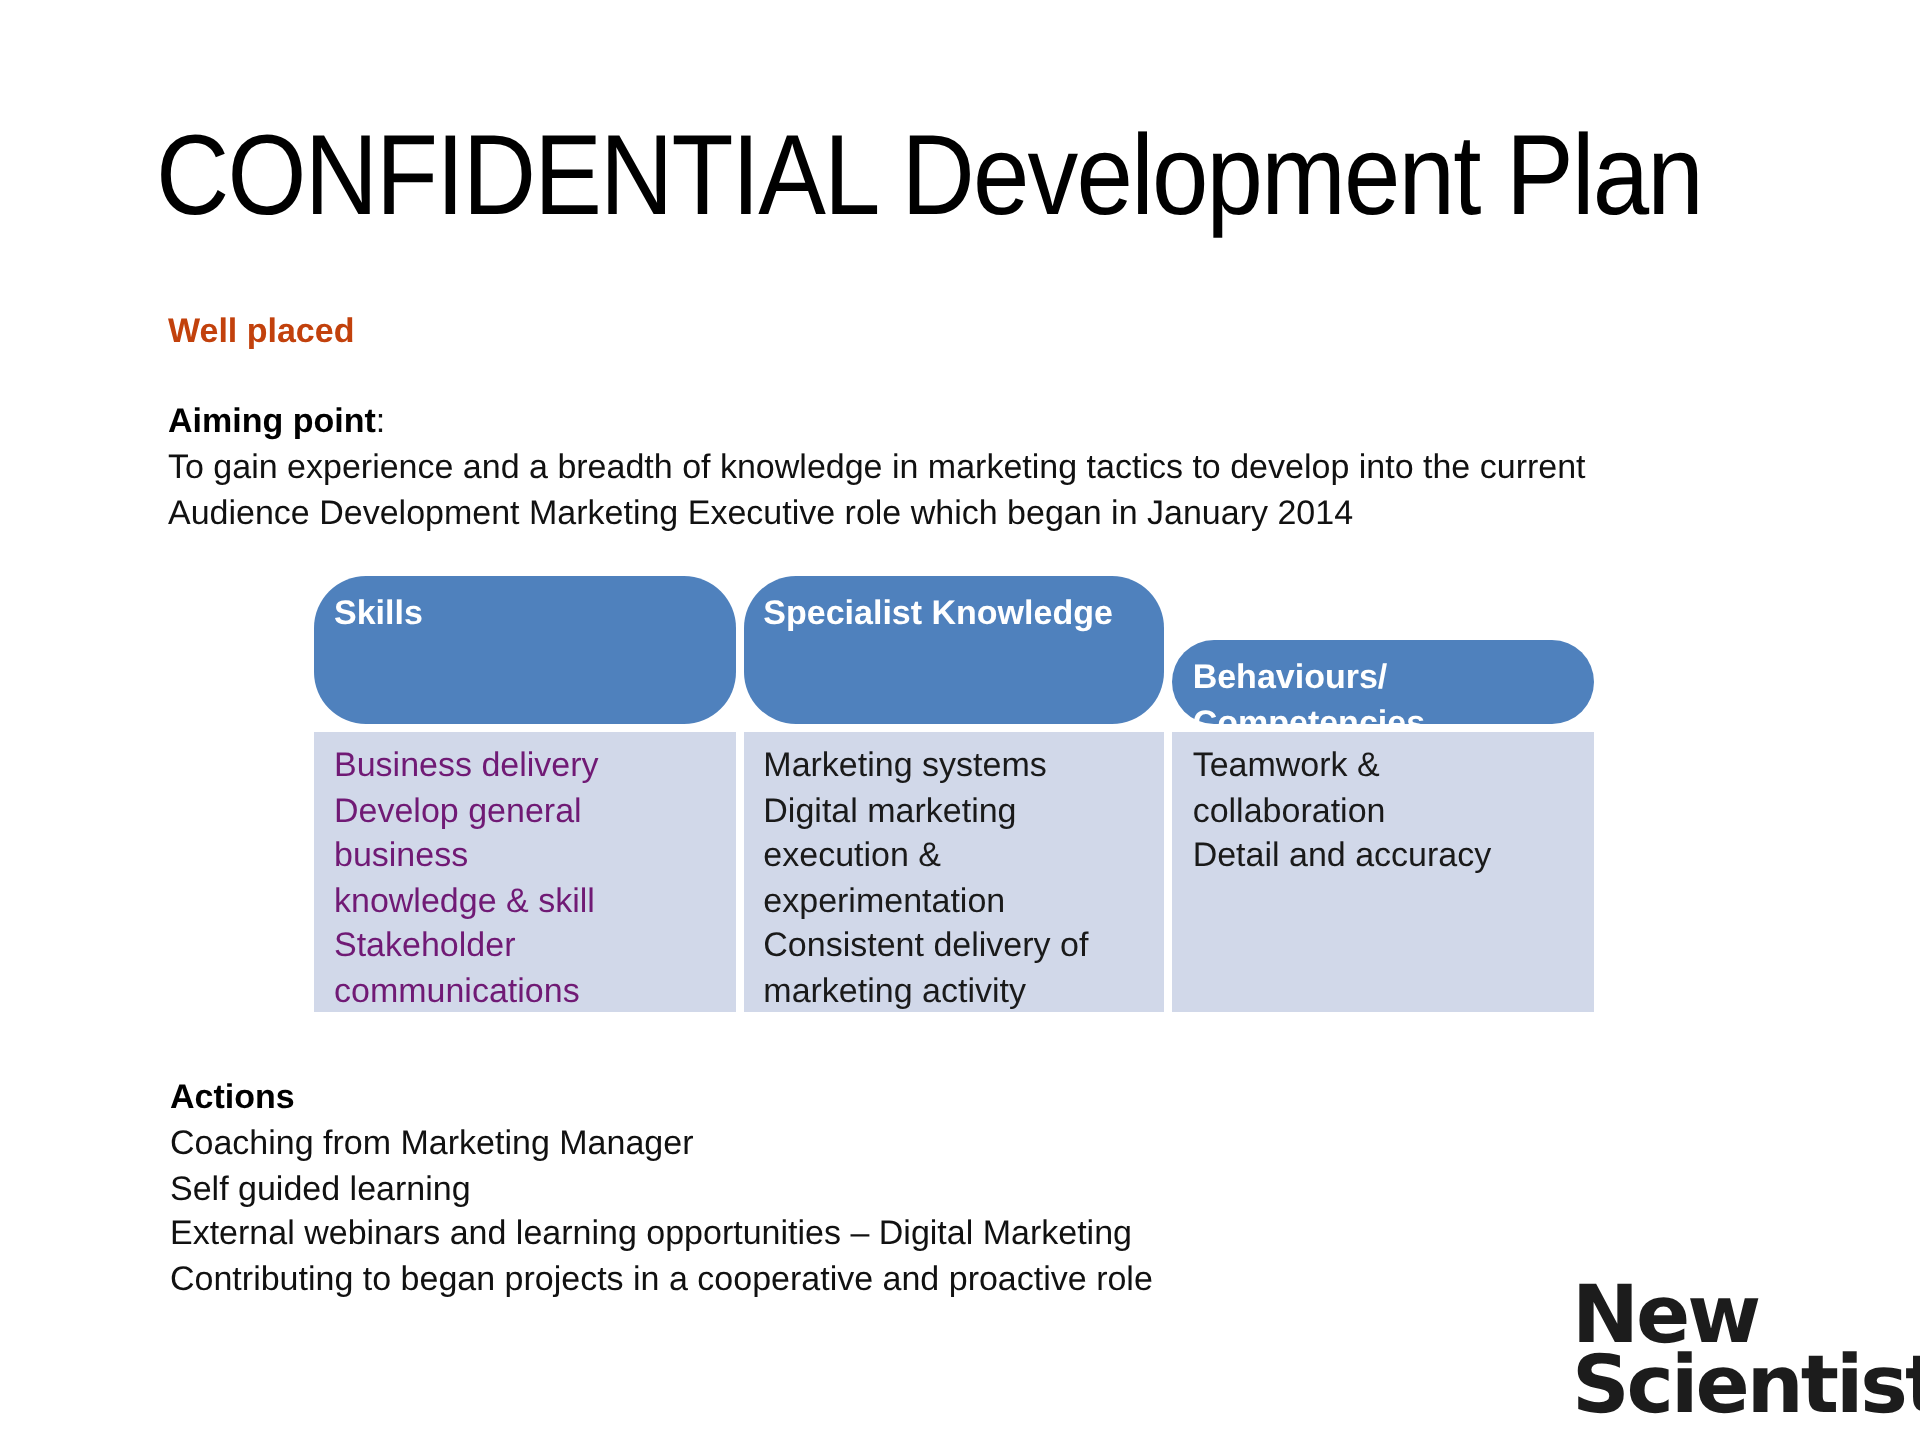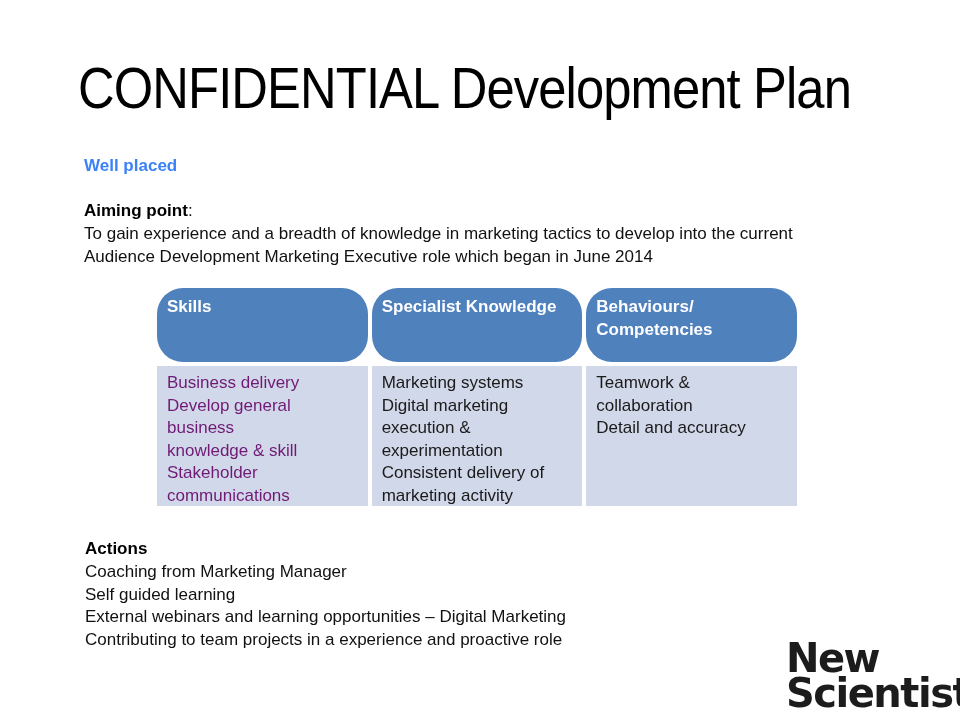--- a/index.html
+++ b/index.html
@@ -26,21 +26,21 @@
     transform: scaleX(0.89);
     transform-origin: left top;
   }
   .status-heading {
     position: absolute;
     left: 84px;
     top: 154px;
     font-size: 17px;
     font-weight: 700;
     line-height: 23px;
-    color: #3b82f6;
+    color: #c2410c;
   }
   .aiming {
     position: absolute;
     left: 84px;
     top: 199px;
     font-size: 17px;
     line-height: 23px;
     color: #111111;
   }
   .aiming-label { font-weight: 700; color: #000000; }
@@ -100,32 +100,32 @@
 <div class="slide">
 
   <h1 class="title">CONFIDENTIAL Development Plan</h1>
 
   <div class="status-heading">Well placed</div>
 
   <div class="aiming">
     <div><span class="aiming-label">Aiming point</span><span class="aiming-colon">:</span></div>
     <div>
         <div>To gain experience and a breadth of knowledge in marketing tactics to develop into the current</div>
-        <div>Audience Development Marketing Executive role which began in June 2014</div>
+        <div>Audience Development Marketing Executive role which began in January 2014</div>
       </div>
   </div>
 
   <div class="dev-table">
     <div class="th" style="background-color: rgb(79, 129, 189); color: rgb(255, 255, 255);">
         <div>Skills</div>
       </div>
     <div class="th" style="background-color: rgb(79, 129, 189); color: rgb(255, 255, 255);">
         <div>Specialist Knowledge</div>
       </div>
-    <div class="th" style="background-color: rgb(79, 129, 189); color: rgb(255, 255, 255);">
+    <div class="th" style="background-color: rgb(79, 129, 189); color: rgb(255, 255, 255); margin-top: 32px;">
         <div>Behaviours/</div>
         <div>Competencies</div>
       </div>
 
     <div class="td" style="background-color: rgb(209, 216, 233); color: #701a75;">
         <div>Business delivery</div>
         <div>Develop general business</div>
         <div>knowledge &amp; skill</div>
         <div>Stakeholder</div>
         <div>communications</div>
@@ -144,21 +144,21 @@
         <div>Detail and accuracy</div>
       </div>
   </div>
 
   <div class="actions">
     <div class="actions-label">Actions</div>
     <div>
         <div>Coaching from Marketing Manager</div>
         <div>Self guided learning</div>
         <div>External webinars and learning opportunities – Digital Marketing</div>
-        <div>Contributing to team projects in a experience and proactive role</div>
+        <div>Contributing to began projects in a cooperative and proactive role</div>
       </div>
   </div>
 
   <div class="logo">
     <div>New</div>
     <div>Scientist</div>
   </div>
 
 </div>
 

